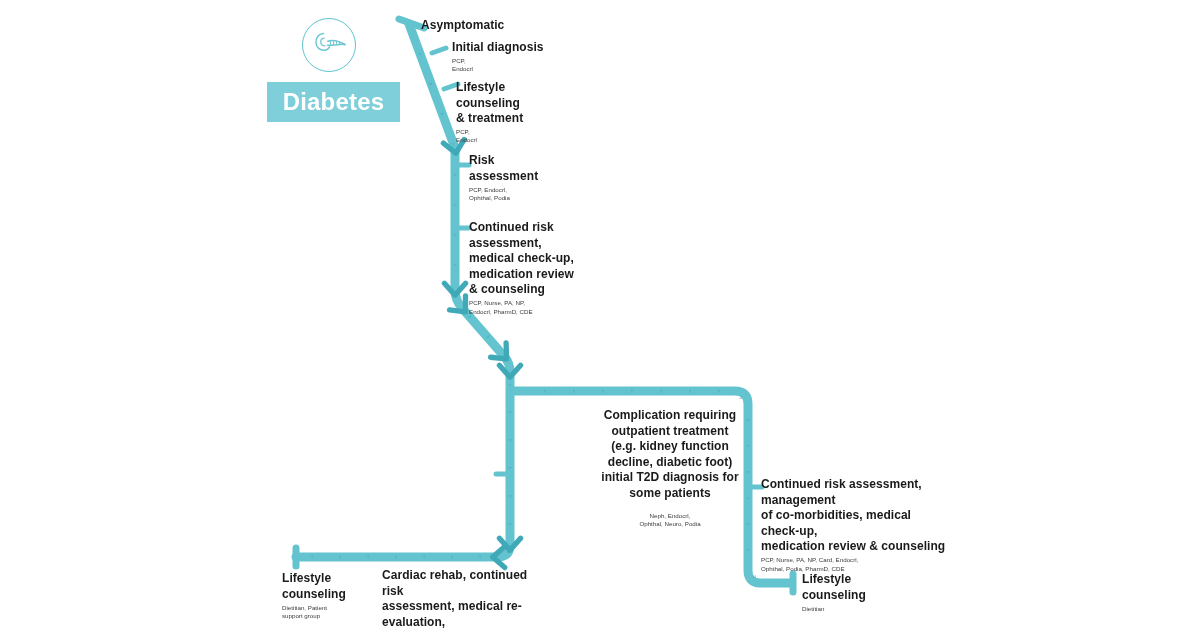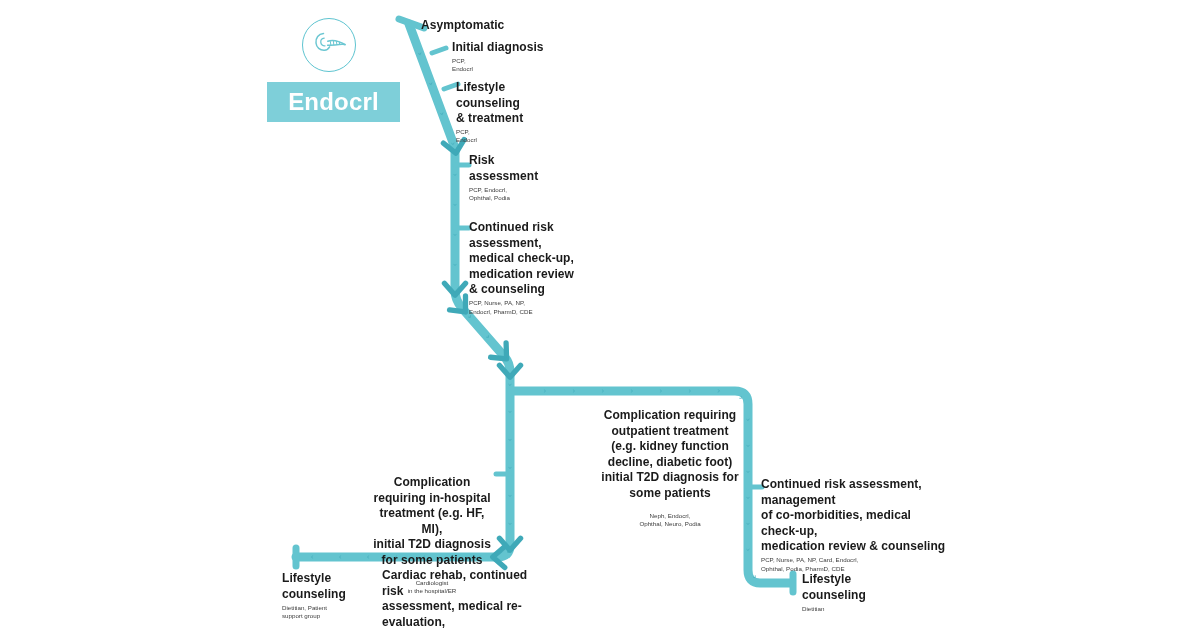--- a/index.html
+++ b/index.html
@@ -49,21 +49,21 @@
     <svg width="38" height="36" viewBox="0 0 38 36" fill="none" aria-hidden="true">
       <path d="M12.5 5.5 C7.5 6 4.5 10 5 15 C5.4 19.5 9 22.5 13.5 22.2 C16 22 17.6 20.6 18.6 18.8" stroke="#6cc7d2" stroke-width="1.5" stroke-linecap="round" fill="none"></path>
       <path d="M13.2 10.2 C11 10.5 9.6 12.2 9.8 14.4 C10 16.6 11.8 18 14 17.8" stroke="#6cc7d2" stroke-width="1.3" stroke-linecap="round" fill="none"></path>
       <path d="M16.8 13.2 C20 12 24 12.3 27.6 13.6 C30.4 14.6 32.6 15.6 34 16.6" stroke="#6cc7d2" stroke-width="1.5" stroke-linecap="round" fill="none"></path>
       <path d="M16.6 17.2 C20.4 17.4 24.6 17.2 28.2 16.6 C30.8 16.2 32.8 16.4 34 16.6" stroke="#6cc7d2" stroke-width="1.5" stroke-linecap="round" fill="none"></path>
       <path d="M19.4 13.6 L19.8 16.9 M22.4 13 L22.8 16.7 M25.4 13.3 L25.8 16.5 M28.4 14.1 L28.6 16.4" stroke="#6cc7d2" stroke-width="1" stroke-linecap="round"></path>
     </svg>
   </div>
 
   <div id="title-banner">
-    <span class="t">Endocrl</span>
+    <span class="t">Diabetes</span>
   </div>
 
   <svg id="track-svg" viewBox="0 0 1200 628">
     <defs>
 
       <marker id="chev" viewBox="0 0 10 10" refX="5" refY="5" markerWidth="4.2" markerHeight="4.2" orient="auto">
         <path d="M3.2 2.2 L6.4 5 L3.2 7.8" fill="none" stroke="#3fa9b8" stroke-width="1.4" stroke-linecap="round" stroke-linejoin="round"></path>
       </marker>
     </defs>
 
@@ -155,29 +155,20 @@
     <div class="s">PCP, Nurse, PA, NP, Card, Endocrl,
 Ophthal, Podia, PharmD, CDE</div>
   </div>
 
   <div class="step la" style="left:802px;top:572px;width:110px;">
     <div class="h">Lifestyle
 counseling</div>
     <div class="s">Dietitian</div>
   </div>
 
-  <div class="step ra" style="left:372px;top:465px;width:120px;">
-    <div class="h">Complication
-requiring in-hospital
-treatment (e.g. HF, MI),
-initial T2D diagnosis
-for some patients</div>
-    <div class="s">Cardiologist
-in the hospital/ER</div>
-  </div>
 
   <div class="step la" style="left:382px;top:568px;width:170px;">
     <div class="h">Cardiac rehab, continued risk
 assessment, medical re-evaluation,
 medication review &amp; counseling</div>
     <div class="s">PCP, Nurse, PA, NP, Card,
 Endocrl, PharmD, CDE</div>
   </div>
 
   <div class="step la" style="left:282px;top:571px;width:100px;">

